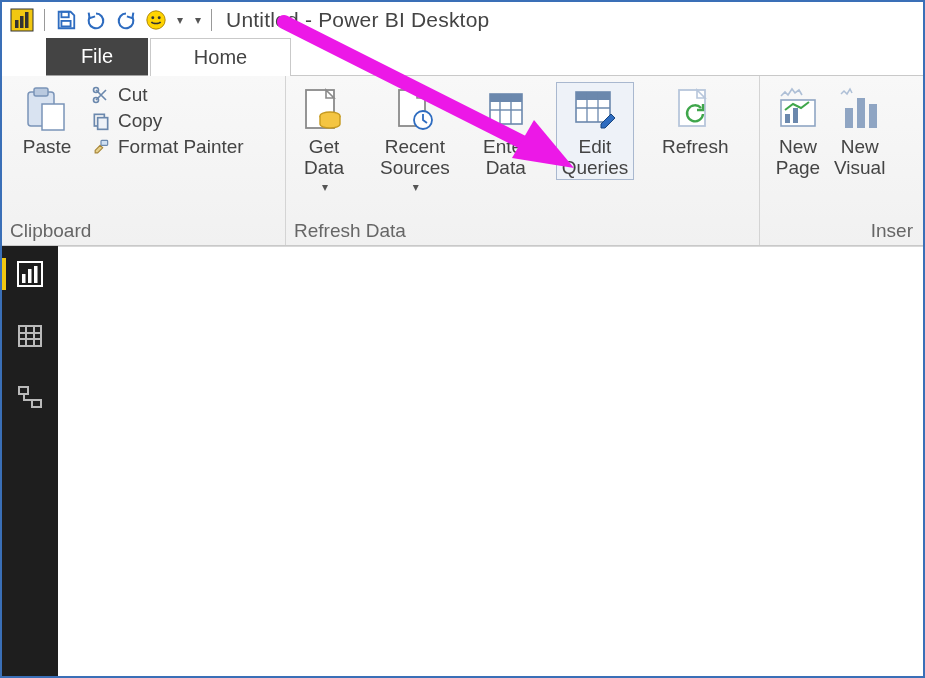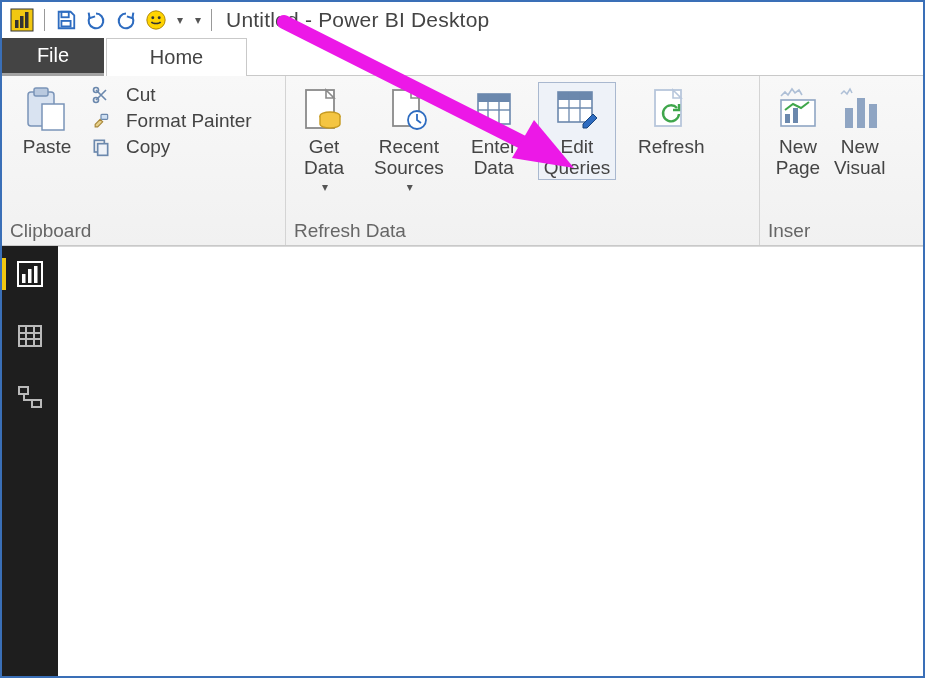--- a/index.html
+++ b/index.html
@@ -44,21 +44,21 @@
     width: 141px;
     background: #fff;
     color: #444;
     border-top: 1px solid #c9c9c9;
     border-left: 1px solid #c9c9c9;
     border-right: 1px solid #c9c9c9;
     display: flex; align-items: center; justify-content: center;
     margin-left: 2px;
   }
   .tab-rest { flex: 1; border-bottom: 1px solid #c9c9c9; }
-  .tab-file { border-bottom: 3px solid #a3a3a3; }
+  .tab-file { border-bottom: 1px solid #a3a3a3; margin-left: 44px; }
   
   .ribbon {
     display: flex;
     height: 170px;
     background: linear-gradient(#f8f8f8, #f1f1f1);
     border-bottom: 1px solid #c9c9c9;
     font-size: 19px;
     color: #444;
   }
   .ribbon-group {
@@ -89,21 +89,21 @@
     border: 1px solid #a9b8cf;
     background: #eef2f8;
     padding: 3px 5px 0 5px;
   }
   .big-btn .icon-large {
     width: 48px; height: 48px;
     display: flex; align-items: center; justify-content: center;
   }
   .big-btn .caption { font-size: 19px; white-space: pre-line; }
   .small-btns { display: flex; flex-direction: column; gap: 4px; padding-top: 2px; }
-  .small-btn { display: flex; align-items: center; gap: 14px; font-size: 19px; color: #444; }
+  .small-btn { display: flex; align-items: center; gap: 6px; font-size: 19px; color: #444; }
   .small-btn .icon-small { width: 22px; height: 22px; display: inline-flex; align-items: center; justify-content: center; }
   .dropdown-caret { font-size: 12px; color: #555; margin-left: 2px; }
   
   .layout { display: flex; height: calc(100% - 36px - 38px - 170px); }
   .navrail {
     width: 56px;
     background: #1e1e1e;
     display: flex;
     flex-direction: column;
     align-items: center;
@@ -221,42 +221,42 @@
                 <path d="M6 6l12 12M6 18L18 6" stroke="#6b88ad" stroke-width="2"></path>
                 <circle cx="6" cy="6" r="3" fill="none" stroke="#6b88ad" stroke-width="2"></circle>
                 <circle cx="6" cy="18" r="3" fill="none" stroke="#6b88ad" stroke-width="2"></circle>
               </svg>
           </span>
           <span>Cut</span>
         </div>
         <div class="small-btn">
           <span class="icon-small">
             <svg width="20" height="20" viewBox="0 0 24 24">
+                <rect x="4" y="4" width="12" height="14" fill="none" stroke="#6b88ad" stroke-width="2"></rect>
+                <rect x="8" y="8" width="12" height="14" fill="#eef2f8" stroke="#6b88ad" stroke-width="2"></rect>
+              </svg>
+          </span>
+          <span>Copy</span>
+        </div>
+        <div class="small-btn">
+          <span class="icon-small">
+            <svg width="20" height="20" viewBox="0 0 24 24">
                 <path d="M5 16l6-6 3 3-6 6H5z" fill="#e7d08a" stroke="#a8873a" stroke-width="1.4"></path>
                 <rect x="12" y="4" width="8" height="6" rx="1" fill="#cfe0f3" stroke="#6b88ad" stroke-width="1.4"></rect>
               </svg>
           </span>
           <span>Format Painter</span>
         </div>
-        <div class="small-btn">
-          <span class="icon-small">
-            <svg width="20" height="20" viewBox="0 0 24 24">
-                <rect x="4" y="4" width="12" height="14" fill="none" stroke="#6b88ad" stroke-width="2"></rect>
-                <rect x="8" y="8" width="12" height="14" fill="#eef2f8" stroke="#6b88ad" stroke-width="2"></rect>
-              </svg>
-          </span>
-          <span>Copy</span>
-        </div>
       </div>
     </div>
     <div class="group-label">Clipboard</div>
   </div>
 
   <div class="ribbon-group" style="width:474px;">
-    <div class="group-body" style="gap:14px;">
+    <div class="group-body" style="gap:20px;">
       <div class="big-btn">
         <span class="icon-large">
           <svg width="44" height="48" viewBox="0 0 44 48">
             <rect x="4" y="4" width="28" height="38" fill="#fff" stroke="#8a8a8a" stroke-width="1.8"></rect>
             <path d="M24 4l8 8h-8z" fill="#fff" stroke="#8a8a8a" stroke-width="1.6"></path>
             <ellipse cx="28" cy="30" rx="10" ry="4" fill="#f4c542" stroke="#c79a1f" stroke-width="1.4"></ellipse>
             <path d="M18 30v8a10 4 0 0 0 20 0v-8" fill="#f4c542" stroke="#c79a1f" stroke-width="1.4"></path>
           </svg>
         </span>
         <span class="caption">Get
@@ -339,21 +339,21 @@
             <path d="M4 8l3-3 3 3 3-5 2 4" fill="none" stroke="#aebfd6" stroke-width="1.5"></path>
             <rect x="8" y="22" width="8" height="20" fill="#8fa5c3"></rect>
             <rect x="20" y="12" width="8" height="30" fill="#8fa5c3"></rect>
             <rect x="32" y="18" width="8" height="24" fill="#8fa5c3"></rect>
           </svg>
         </span>
         <span class="caption">New
 Visual</span>
       </div>
     </div>
-    <div class="group-label" style="padding-right:2px;">Inser</div>
+    <div class="group-label" style="text-align:right; padding-right:2px;">Inser</div>
   </div>
 </div>
 
 <div class="layout">
   <div class="navrail">
     <div class="nav-item selected">
       <svg width="28" height="28" viewBox="0 0 28 28">
         <rect x="2" y="2" width="24" height="24" fill="none" stroke="#fff" stroke-width="2"></rect>
         <rect x="6" y="14" width="3.5" height="9" fill="#fff"></rect>
         <rect x="12" y="9" width="3.5" height="14" fill="#fff"></rect>

